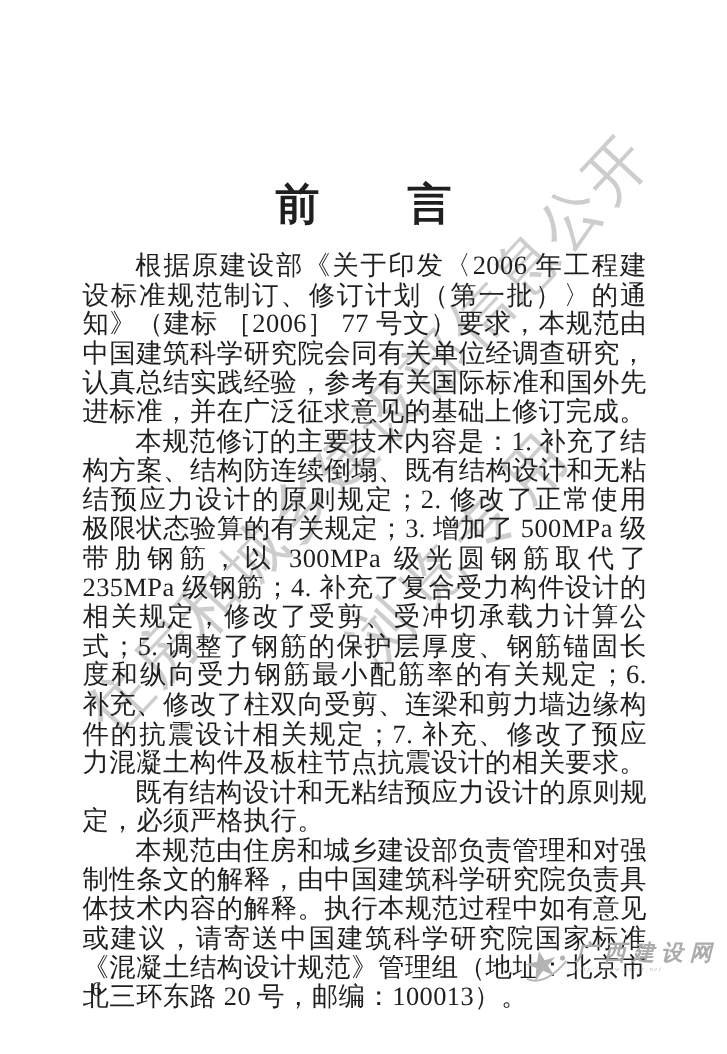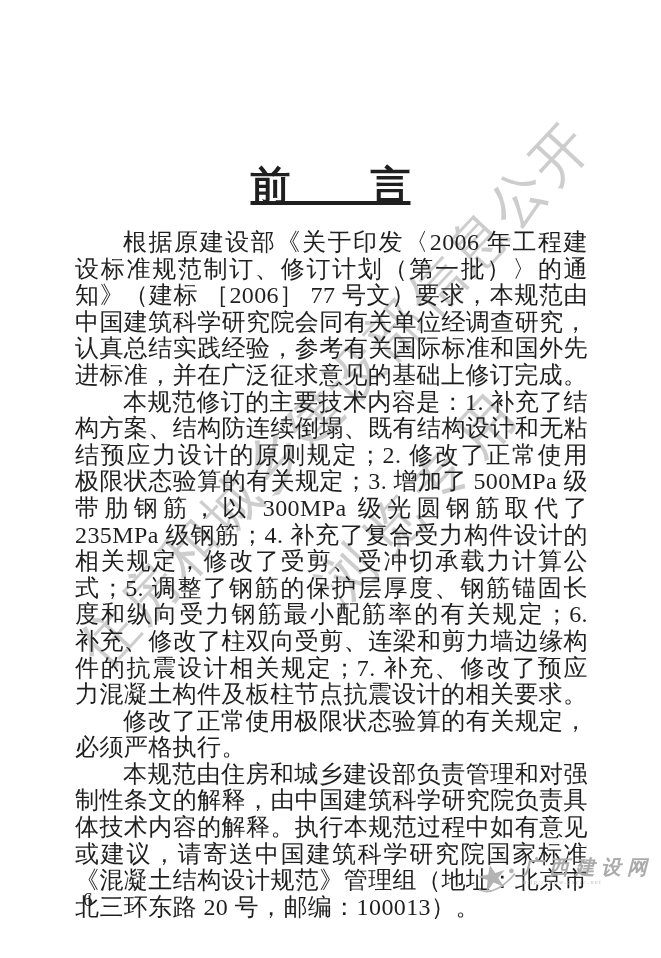--- a/index.html
+++ b/index.html
@@ -34,21 +34,20 @@
   }
   .title{
     position:absolute;
     top:158px;left:0;width:100%;
     margin:0;
     text-align:center;
     font-size:40px;
     font-weight:bold;
     letter-spacing:0;
     z-index:2;
-    text-decoration:underline;
   }
   .body-text{
     position:absolute;
     top:229px;left:75px;width:513px;
     z-index:2;
   }
   .body-text p{
     margin:0;
     font-size:24px;
     line-height:26.6px;
@@ -95,21 +94,21 @@
 
   <div class="watermark wm1">住房和城乡建设部信息公开</div>
 
   <div class="watermark wm2">浏览专用</div>
 
   <h1 class="title">前　　言</h1>
 
   <div class="body-text">
     <p>根据原建设部《关于印发〈2006 年工程建设标准规范制订、修订计划（第一批）〉的通知》（建标 ［2006］ 77 号文）要求，本规范由中国建筑科学研究院会同有关单位经调查研究，认真总结实践经验，参考有关国际标准和国外先进标准，并在广泛征求意见的基础上修订完成。</p>
     <p>本规范修订的主要技术内容是：1. 补充了结构方案、结构防连续倒塌、既有结构设计和无粘结预应力设计的原则规定；2. 修改了正常使用极限状态验算的有关规定；3. 增加了 500MPa 级带肋钢筋，以 300MPa 级光圆钢筋取代了 235MPa 级钢筋；4. 补充了复合受力构件设计的相关规定，修改了受剪、受冲切承载力计算公式；5. 调整了钢筋的保护层厚度、钢筋锚固长度和纵向受力钢筋最小配筋率的有关规定；6. 补充、修改了柱双向受剪、连梁和剪力墙边缘构件的抗震设计相关规定；7. 补充、修改了预应力混凝土构件及板柱节点抗震设计的相关要求。</p>
-    <p>修改了正常使用极限状态验算的有关规定，必须严格执行。</p>
+    <p>既有结构设计和无粘结预应力设计的原则规定，必须严格执行。</p>
     <p>本规范由住房和城乡建设部负责管理和对强制性条文的解释，由中国建筑科学研究院负责具体技术内容的解释。执行本规范过程中如有意见或建议，请寄送中国建筑科学研究院国家标准《混凝土结构设计规范》管理组（地址：北京市北三环东路 20 号，邮编：100013）。</p>
   </div>
 
   <div class="pagenum">6</div>
 
   <div class="logo">
     <svg class="logo-star" width="44" height="36" viewBox="0 0 48 40" aria-hidden="true">
       <path d="M19 4 L23 14 L34 13 L25 20 L29 31 L19 24 L9 33 L13 20 L3 14 L15 14 Z" fill="#b3b3b3" transform="rotate(-12 19 18)"></path>
       <path d="M4 32 Q 22 40 44 14" stroke="#b9b9b9" fill="none" stroke-width="2"></path>
       <circle cx="40" cy="11" r="2.6" fill="#b3b3b3"></circle>

